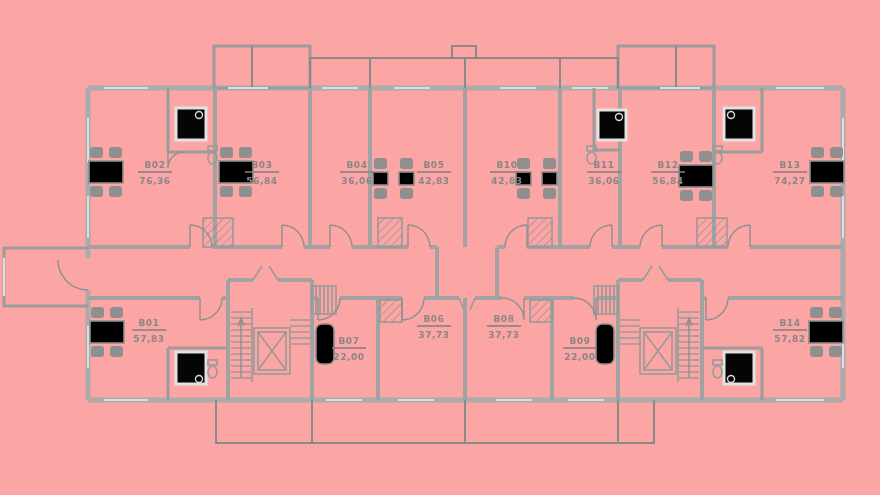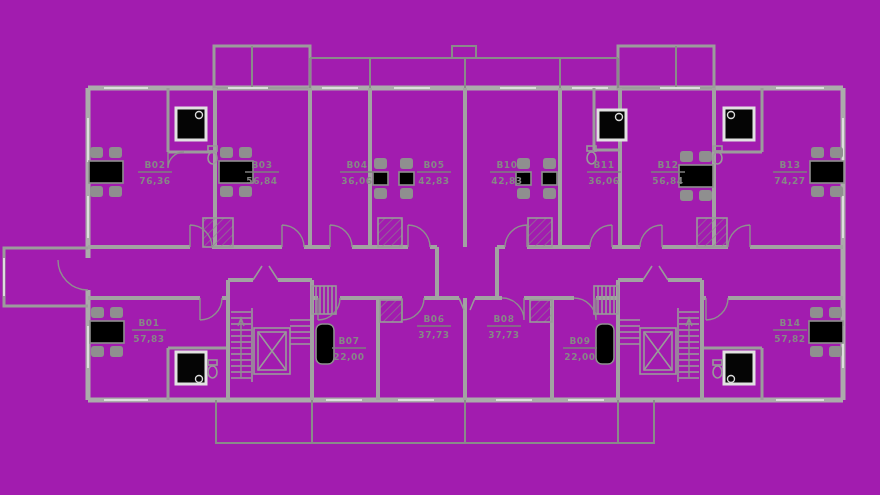--- a/index.html
+++ b/index.html
@@ -1,16 +1,16 @@
 <!DOCTYPE html>
 <html><head>
 <meta charset="utf-8">
 <style>
   html,body{margin:0;padding:0;background:#000;}
-  .stage{position:relative;width:880px;height:495px;background:#a21caf;overflow:hidden;}
+  .stage{position:relative;width:880px;height:495px;background:#fca5a5;overflow:hidden;}
   svg{position:absolute;left:0;top:0;}
   .wall-main{stroke:#ababab;stroke-width:5;fill:none;stroke-linecap:butt;}
   .wall-int{stroke:#a2a2a2;stroke-width:4;fill:none;}
   .wall-med{stroke:#9c9c9c;stroke-width:3;fill:none;}
   .wall-light{stroke:#8a8a8a;stroke-width:2;fill:none;}
   .thin{stroke:#9a9a9a;stroke-width:1.6;fill:none;}
   .window{stroke:#dedede;stroke-width:2;fill:none;}
   .door{stroke:#8f8f8f;stroke-width:1.4;fill:none;}
   .tread{stroke:#9a9a9a;stroke-width:1.6;fill:none;}
   .furn-fill{fill:#8f8f8f;stroke:none;}

